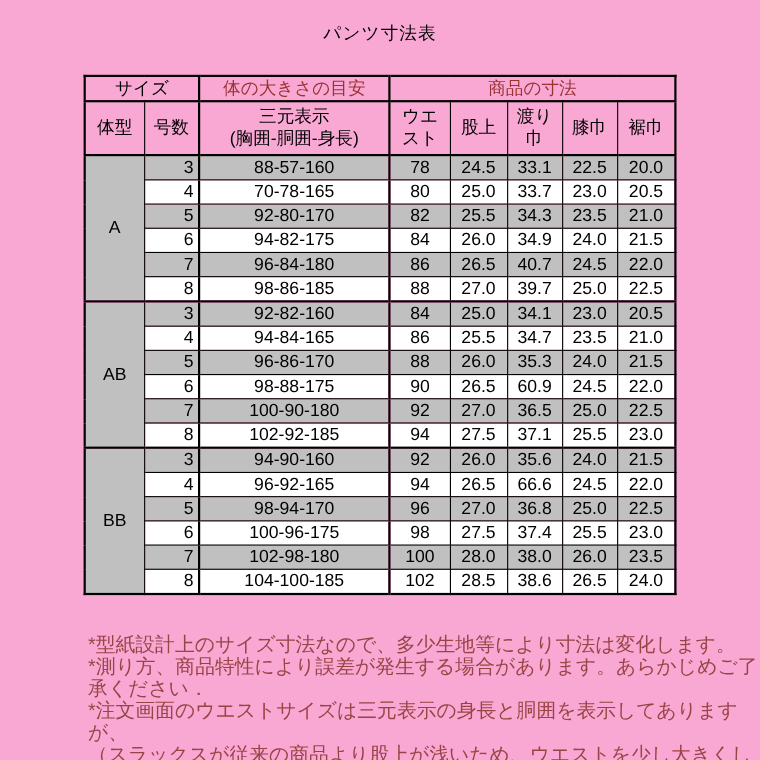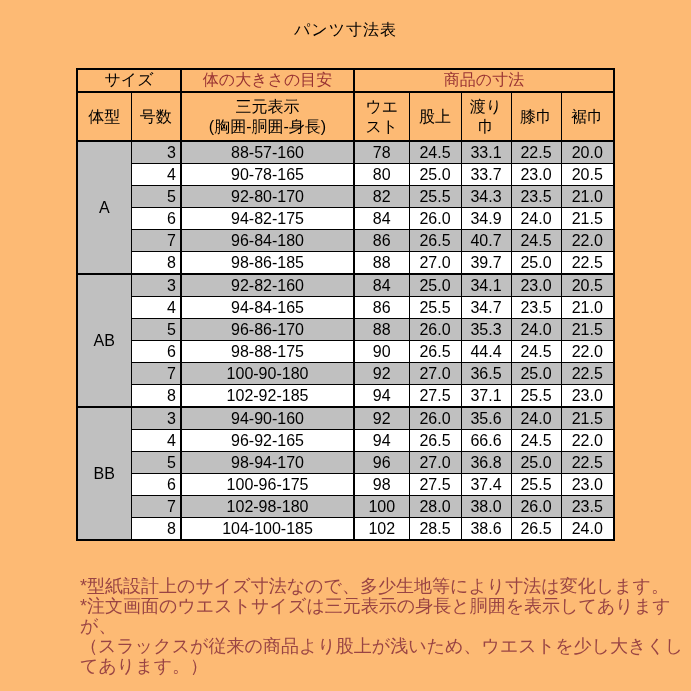--- a/index.html
+++ b/index.html
@@ -1,17 +1,17 @@
 <!DOCTYPE html>
 <html><head>
 <meta charset="utf-8">
 <style>
   html,body { margin:0; padding:0; background:#ffffff; }
   body { width:691px; height:691px; font-family:"Liberation Sans", sans-serif; color:#000; }
-  .page { position:relative; width:691px; height:691px; background:#fdba74; overflow:hidden; }
+  .page { position:relative; width:691px; height:691px; background:#f9a8d4; overflow:hidden; }
   .title { position:absolute; top:20px; left:0; width:100%; text-align:center; font-size:16px; letter-spacing:1px; }
   table.size-table { position:absolute; left:76px; top:68px; border-collapse:collapse; table-layout:fixed; border:2px solid #000; }
   .size-table th, .size-table td {
     border:1px solid #000; font-weight:normal; font-size:16px;
     text-align:center; vertical-align:middle; padding:0; overflow:hidden;
   }
   thead tr.group-row th { height:21px; border-bottom:2px solid #000; }
   thead tr.col-row th { height:47px; border-bottom:2px solid #000; line-height:20px; }
   .red { color:#993333; }
   .thickLR { border-left:2px solid #000 !important; border-right:2px solid #000 !important; }
@@ -68,21 +68,21 @@
           <td class="size-no">3</td>
           <td class="three thickLR">88-57-160</td>
           <td class="waist">78</td>
           <td class="rise">24.5</td>
           <td class="thigh">33.1</td>
           <td class="knee">22.5</td>
           <td class="hem">20.0</td>
         </tr>
         <tr class="">
           <td class="size-no">4</td>
-          <td class="three thickLR">90-78-165</td>
+          <td class="three thickLR">70-78-165</td>
           <td class="waist">80</td>
           <td class="rise">25.0</td>
           <td class="thigh">33.7</td>
           <td class="knee">23.0</td>
           <td class="hem">20.5</td>
         </tr>
         <tr class="shade">
           <td class="size-no">5</td>
           <td class="three thickLR">92-80-170</td>
           <td class="waist">82</td>
@@ -144,21 +144,21 @@
           <td class="rise">26.0</td>
           <td class="thigh">35.3</td>
           <td class="knee">24.0</td>
           <td class="hem">21.5</td>
         </tr>
         <tr class="">
           <td class="size-no">6</td>
           <td class="three thickLR">98-88-175</td>
           <td class="waist">90</td>
           <td class="rise">26.5</td>
-          <td class="thigh">44.4</td>
+          <td class="thigh">60.9</td>
           <td class="knee">24.5</td>
           <td class="hem">22.0</td>
         </tr>
         <tr class="shade">
           <td class="size-no">7</td>
           <td class="three thickLR">100-90-180</td>
           <td class="waist">92</td>
           <td class="rise">27.0</td>
           <td class="thigh">36.5</td>
           <td class="knee">25.0</td>
@@ -226,17 +226,18 @@
           <td class="rise">28.5</td>
           <td class="thigh">38.6</td>
           <td class="knee">26.5</td>
           <td class="hem">24.0</td>
         </tr>
       </tbody>
   </table>
 
   <div class="footnotes" id="footnotes">
       <div class="footnote-line">*型紙設計上のサイズ寸法なので、多少生地等により寸法は変化します。</div>
+      <div class="footnote-line">*測り方、商品特性により誤差が発生する場合があります。あらかじめご了承ください．</div>
       <div class="footnote-line">*注文画面のウエストサイズは三元表示の身長と胴囲を表示してありますが、</div>
       <div class="footnote-line">（スラックスが従来の商品より股上が浅いため、ウエストを少し大きくしてあります。）</div>
     </div>
 
 </div>
 
 </body></html>

